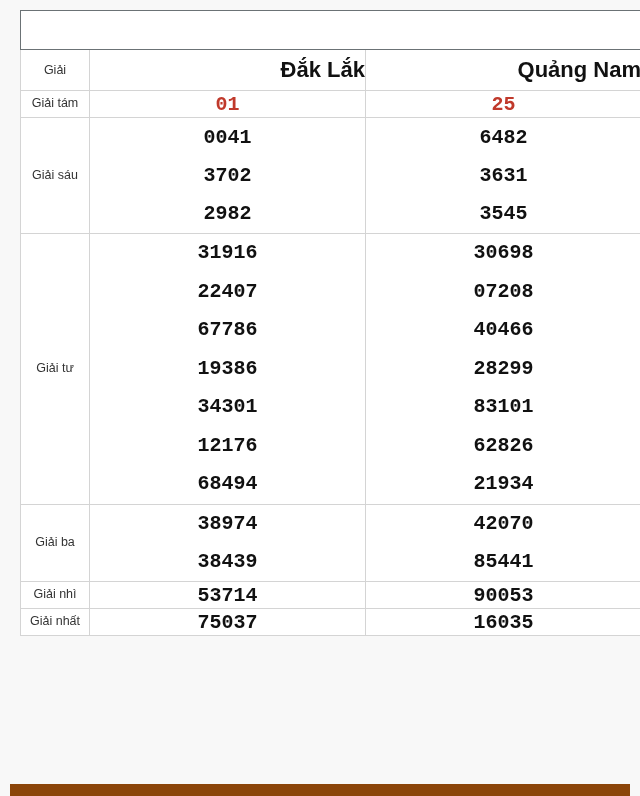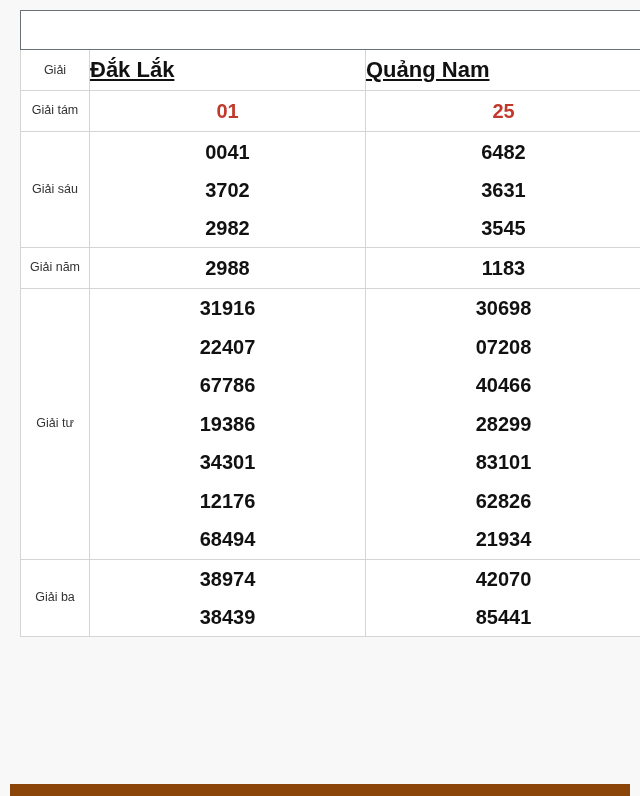--- a/index.html
+++ b/index.html
@@ -54,25 +54,24 @@
   
   .prize-head {
     height: 40px;
     text-align: center;
     font-size: 12.5px;
     font-weight: normal;
     color: #333333;
   }
   .province-head {
     height: 40px;
-    text-align: left;
+    text-align: right;
     font-size: 22px;
     font-weight: bold;
     color: #111111;
-    text-decoration: underline;
   }
 
   
   .label-cell {
     text-align: center;
     font-size: 12.5px;
     font-weight: normal;
     color: #333333;
     line-height: 1.25;
   }
@@ -86,24 +85,25 @@
     padding: 0 4px;
   }
 
   .num-cell.highlight {
     color: #c0392b;
   }
 
   .num-cell .num-line {
     display: block;
     padding: 0;
-  }
-
-  
-  .row-1 { height: 41px; }
+    font-family: Liberation Mono, monospace;
+  }
+
+  
+  .row-1 { height: 27px; }
   .row-2 { height: 77px; }
   .row-3 { height: 116px; }
   .row-7 { height: 271px; }
 
   .num-cell.stack-2 .num-line { line-height: 38px; }
   .num-cell.stack-3 .num-line { line-height: 38px; }
   .num-cell.stack-7 .num-line { line-height: 38.5px; }
 
   
   col.c-label { width: 69px; }
@@ -156,29 +156,20 @@
             <span class="num-line">0041</span>
             <span class="num-line">3702</span>
             <span class="num-line">2982</span>
           </td>
           <td class="num-cell stack-3">
             <span class="num-line">6482</span>
             <span class="num-line">3631</span>
             <span class="num-line">3545</span>
           </td>
         </tr>
-        <tr class="row-1">
-          <td class="label-cell">Giải năm</td>
-          <td class="num-cell ">
-            <span class="num-line">2988</span>
-          </td>
-          <td class="num-cell ">
-            <span class="num-line">1183</span>
-          </td>
-        </tr>
         <tr class="row-7">
           <td class="label-cell">Giải tư</td>
           <td class="num-cell stack-7">
             <span class="num-line">31916</span>
             <span class="num-line">22407</span>
             <span class="num-line">67786</span>
             <span class="num-line">19386</span>
             <span class="num-line">34301</span>
             <span class="num-line">12176</span>
             <span class="num-line">68494</span>
@@ -197,18 +188,36 @@
           <td class="label-cell">Giải ba</td>
           <td class="num-cell stack-2">
             <span class="num-line">38974</span>
             <span class="num-line">38439</span>
           </td>
           <td class="num-cell stack-2">
             <span class="num-line">42070</span>
             <span class="num-line">85441</span>
           </td>
         </tr>
+        <tr class="row-1">
+          <td class="label-cell">Giải nhì</td>
+          <td class="num-cell ">
+            <span class="num-line">53714</span>
+          </td>
+          <td class="num-cell ">
+            <span class="num-line">90053</span>
+          </td>
+        </tr>
+        <tr class="row-1">
+          <td class="label-cell">Giải nhất</td>
+          <td class="num-cell ">
+            <span class="num-line">75037</span>
+          </td>
+          <td class="num-cell ">
+            <span class="num-line">16035</span>
+          </td>
+        </tr>
       </tbody>
   </table>
 
   <div class="footer-bar"></div>
 
 </div>
 
 </body></html>

